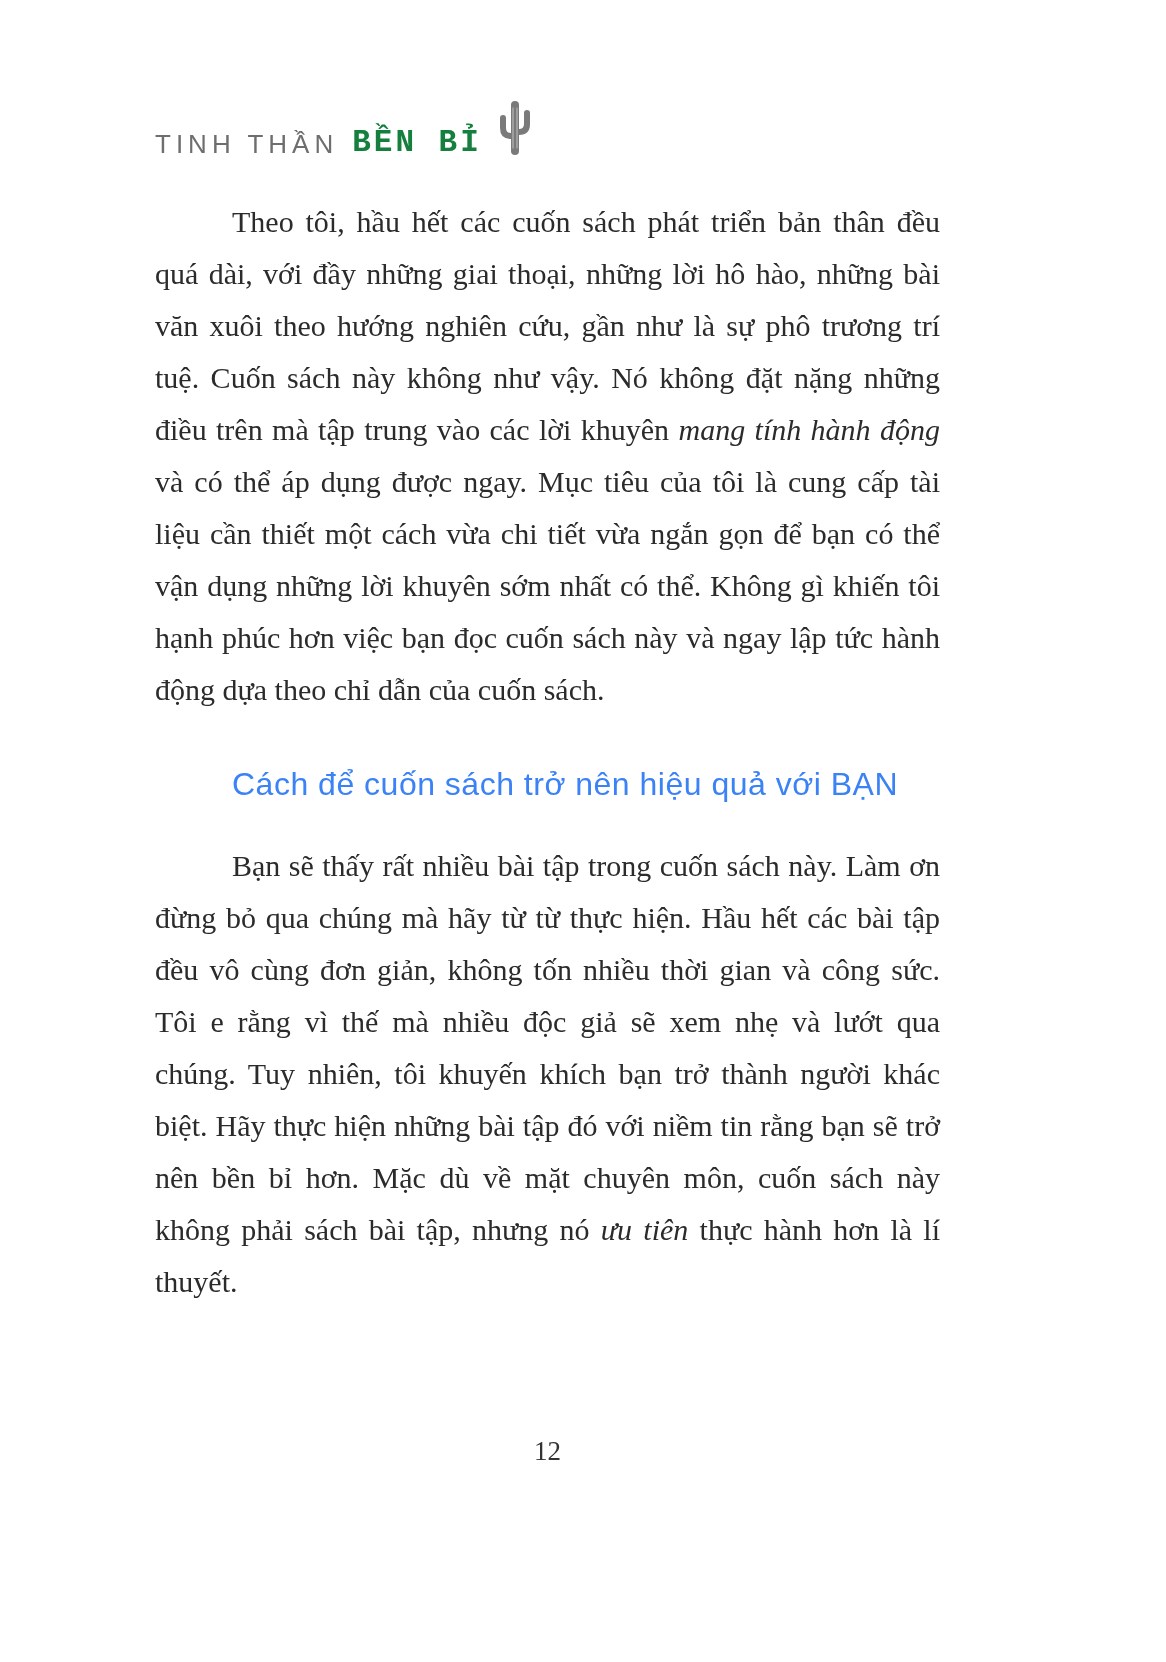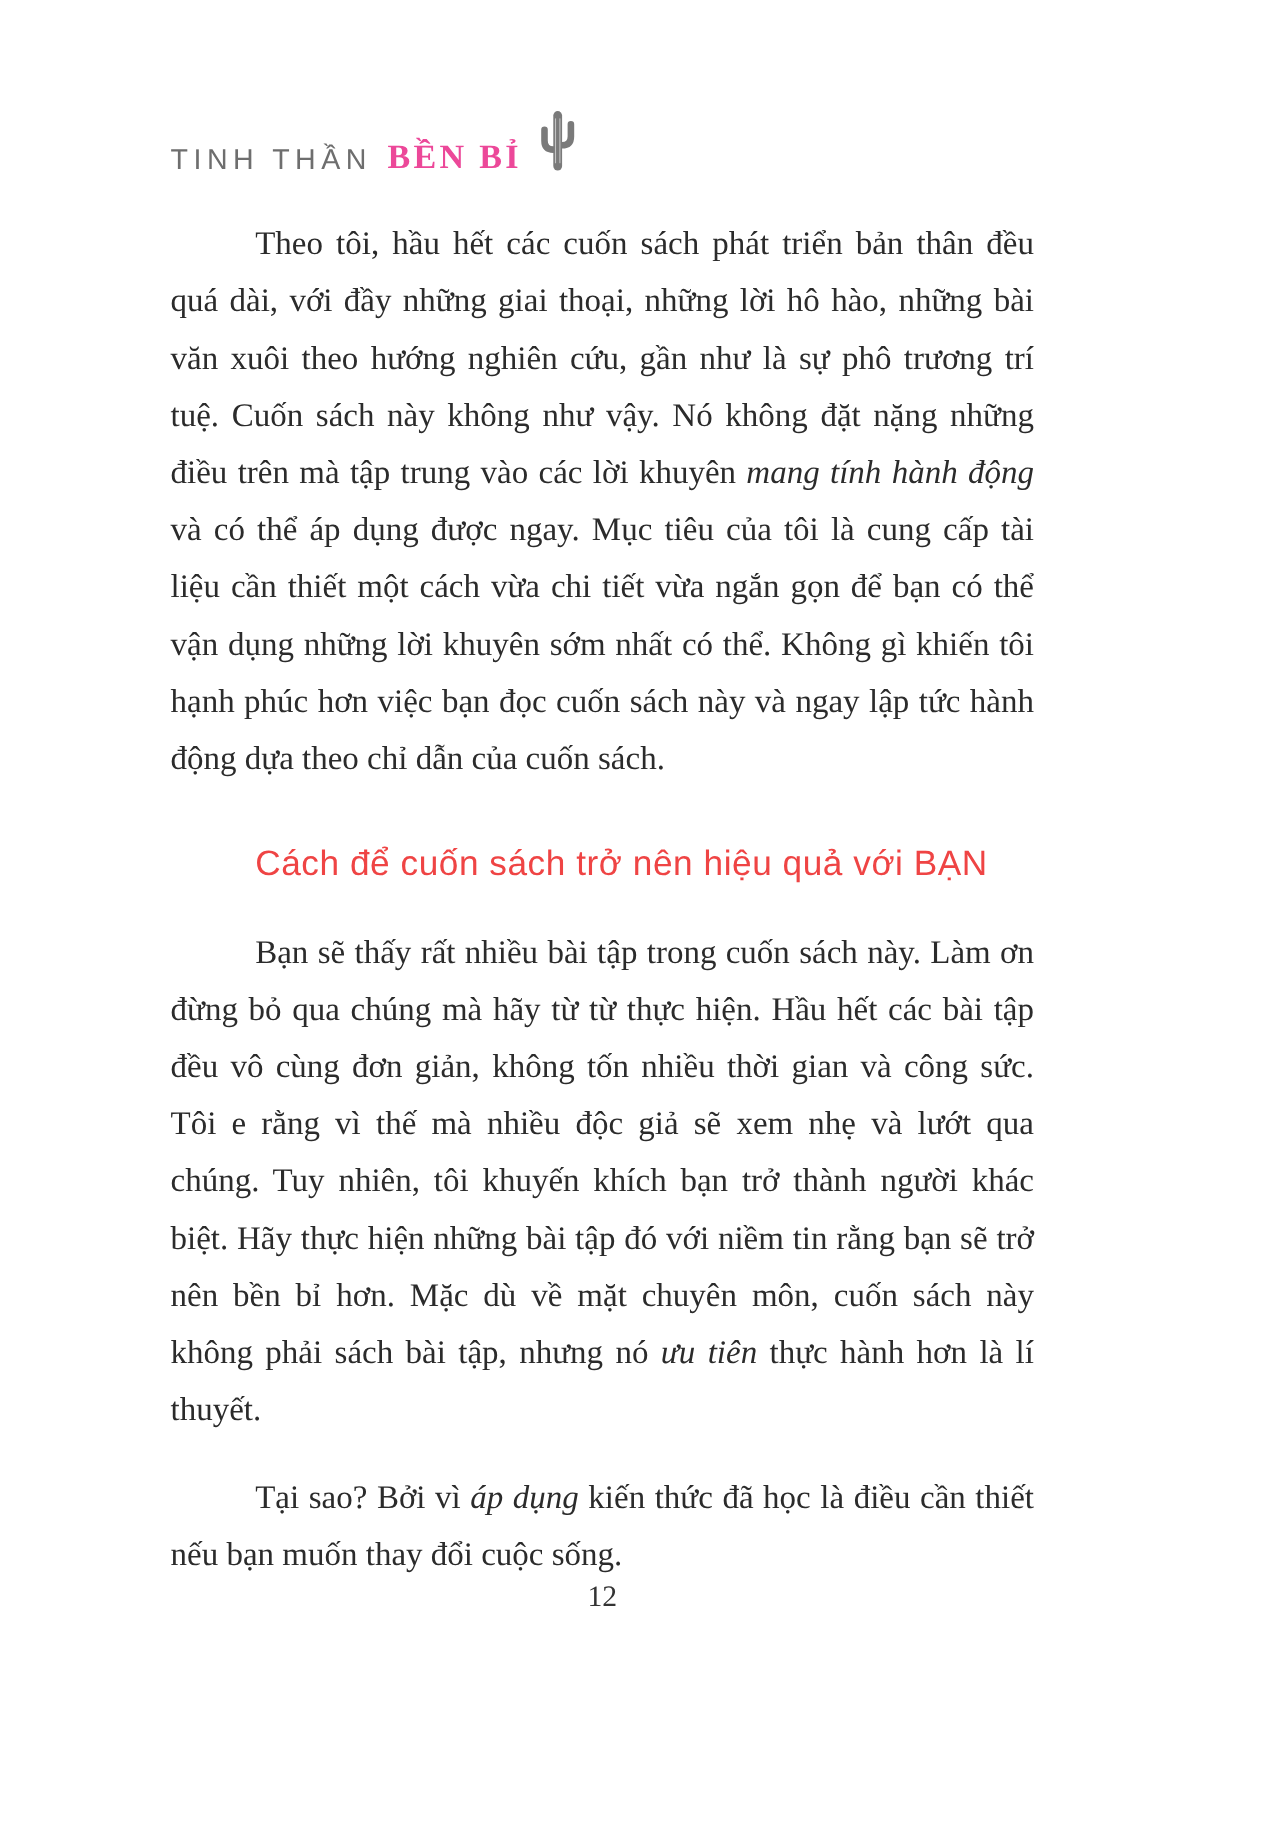--- a/index.html
+++ b/index.html
@@ -24,25 +24,25 @@
     gap: 14px;
   }
   .running-head .title-light {
     font-family: "Liberation Sans", sans-serif;
     font-size: 26px;
     font-weight: 400;
     letter-spacing: 5px;
     color: #6e6e6e;
   }
   .running-head .title-bold {
-    font-family: Liberation Serif, serif;
+    font-family: Liberation Mono, monospace;
     font-size: 31px;
     font-weight: 700;
     letter-spacing: 3px;
-    color: #ec4899;
+    color: #15803d;
   }
   .cactus {
     width: 38px;
     height: 58px;
     margin-top: -6px;
   }
 
   
   .text-column {
     position: absolute;
@@ -63,21 +63,21 @@
     margin-top: 28px;
   }
   p.body-text em {
     font-style: italic;
   }
 
   h2.section-heading {
     font-family: "Liberation Sans", "DejaVu Sans", sans-serif;
     font-size: 32px;
     font-weight: 400;
-    color: #ef4444;
+    color: #3b82f6;
     line-height: 44px;
     text-indent: 77px;
     margin: 46px 0 34px 0;
     letter-spacing: 0.5px;
   }
 
   
   .page-number {
     position: absolute;
     left: 155px;
@@ -109,17 +109,16 @@
 </header>
 
 <main class="text-column">
 
   <p class="body-text"><span>Theo tôi, hầu hết các cuốn sách phát triển bản thân đều quá dài, với đầy những giai thoại, những lời hô hào, những bài văn xuôi theo hướng nghiên cứu, gần như là sự phô trương trí tuệ. Cuốn sách này không như vậy. Nó không đặt nặng những điều trên mà tập trung vào các lời khuyên </span><em>mang tính hành động</em><span> và có thể áp dụng được ngay. Mục tiêu của tôi là cung cấp tài liệu cần thiết một cách vừa chi tiết vừa ngắn gọn để bạn có thể vận dụng những lời khuyên sớm nhất có thể. Không gì khiến tôi hạnh phúc hơn việc bạn đọc cuốn sách này và ngay lập tức hành động dựa theo chỉ dẫn của cuốn sách.</span></p>
 
   <h2 class="section-heading">Cách để cuốn sách trở nên hiệu quả với BẠN</h2>
 
   <p class="body-text"><span>Bạn sẽ thấy rất nhiều bài tập trong cuốn sách này. Làm ơn đừng bỏ qua chúng mà hãy từ từ thực hiện. Hầu hết các bài tập đều vô cùng đơn giản, không tốn nhiều thời gian và công sức. Tôi e rằng vì thế mà nhiều độc giả sẽ xem nhẹ và lướt qua chúng. Tuy nhiên, tôi khuyến khích bạn trở thành người khác biệt. Hãy thực hiện những bài tập đó với niềm tin rằng bạn sẽ trở nên bền bỉ hơn. Mặc dù về mặt chuyên môn, cuốn sách này không phải sách bài tập, nhưng nó </span><em>ưu tiên</em><span> thực hành hơn là lí thuyết.</span></p>
 
-  <p class="body-text"><span>Tại sao? Bởi vì </span><em>áp dụng</em><span> kiến thức đã học là điều cần thiết nếu bạn muốn thay đổi cuộc sống.</span></p>
 
 </main>
 
 <div class="page-number">12</div>
 
 </body></html>

